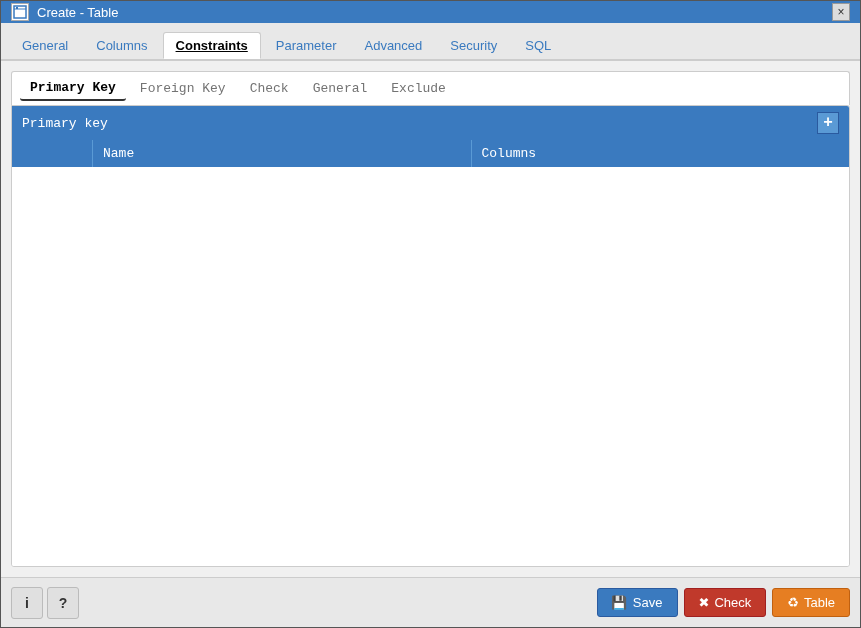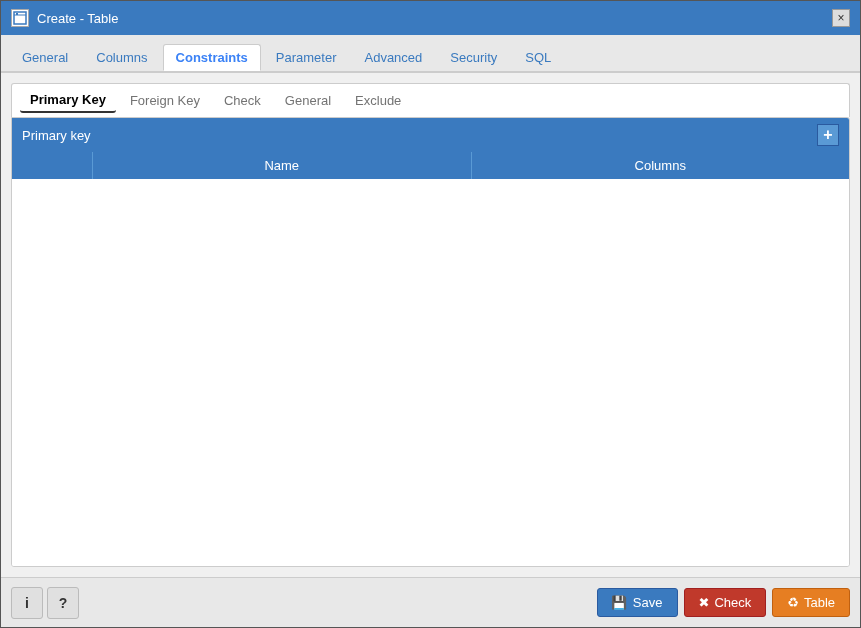--- a/index.html
+++ b/index.html
@@ -14,21 +14,21 @@
       background: #f0f0f0;
     }
 
     .title-bar {
       background: #3a7abf;
       color: white;
       padding: 6px 10px;
       display: flex;
       align-items: center;
       justify-content: space-between;
-      height: 34px;
+      height: 22px;
     }
 
     .title-bar-left {
       display: flex;
       align-items: center;
       gap: 8px;
     }
 
     .title-icon {
       width: 18px;
@@ -81,30 +81,32 @@
       background: transparent;
       border-radius: 3px 3px 0 0;
       position: relative;
       bottom: -1px;
     }
 
     .nav-tab.active {
       background: white;
       border: 1px solid #ccc;
       border-bottom: 1px solid white;
-      color: #3b82f6;
-      font-weight: bold;
+      color: #000000;
+      font-weight: bold;
+      text-decoration: underline;
     }
 
     .content-area {
       flex: 1;
       background: #f0f0f0;
       padding: 10px;
       display: flex;
       flex-direction: column;
+      font-family: Liberation Mono, monospace;
     }
 
     .sub-tabs {
       display: flex;
       align-items: center;
       background: white;
       border: 1px solid #ccc;
       border-bottom: none;
       border-radius: 3px 3px 0 0;
       padding: 4px 8px;
@@ -162,21 +164,20 @@
 
     .table-header {
       display: grid;
       grid-template-columns: 80px 1fr 1fr;
       background: #3a7abf;
       color: white;
     }
 
     .table-header-cell {
       padding: 6px 10px;
-      text-align: center;
       border-left: 1px solid #5a9ad5;
       font-size: 13px;
     }
 
     .table-header-cell:first-child {
       border-left: none;
     }
 
     .table-body {
       flex: 1;

